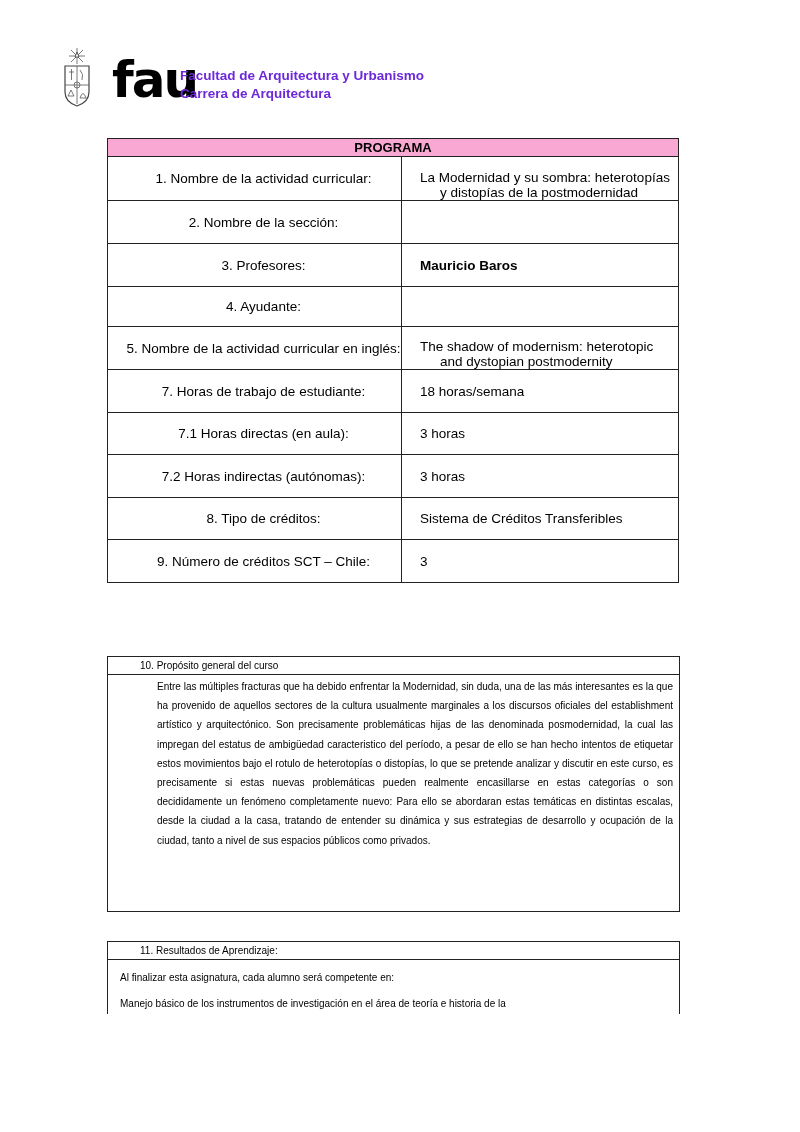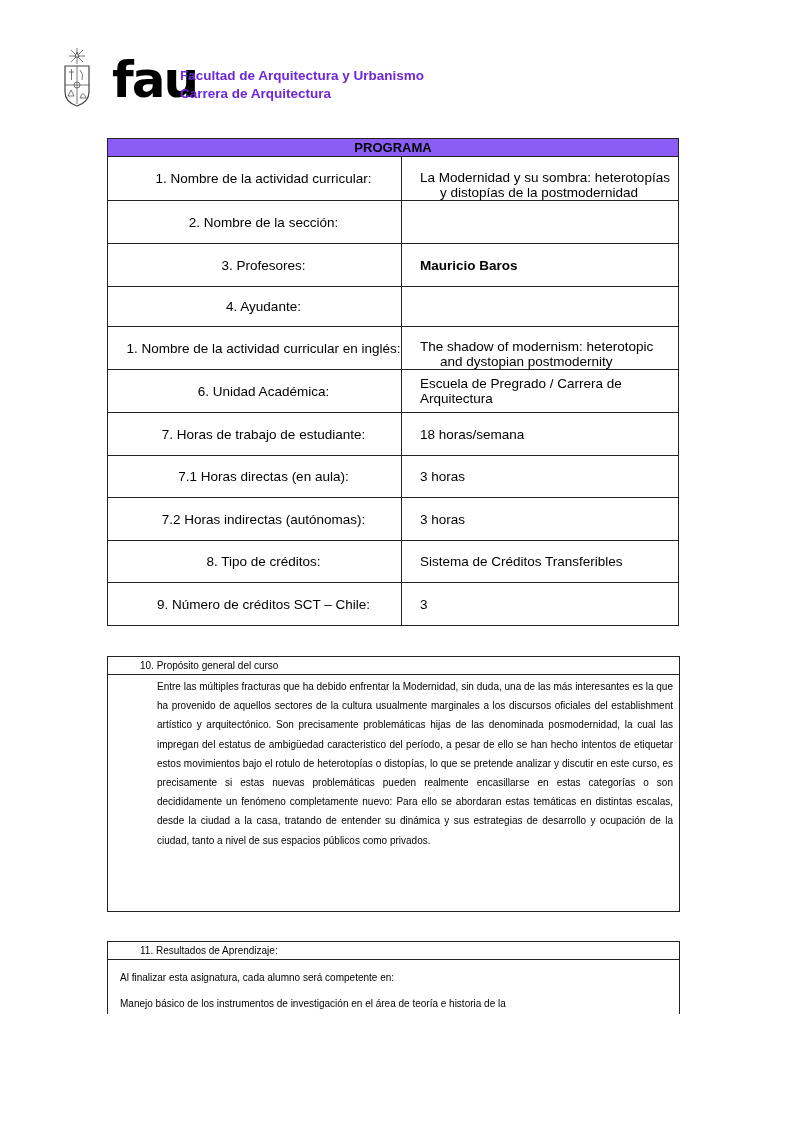--- a/index.html
+++ b/index.html
@@ -3,21 +3,21 @@
 <meta charset="utf-8">
 <style>
   html, body { margin:0; padding:0; background:#fff; }
   body { width:800px; height:1132px; position:relative; font-family:"Liberation Sans", sans-serif; color:#000; overflow:hidden; }
   .logo { position:absolute; left:62px; top:46px; display:flex; align-items:center; }
   .crest { width:30px; height:62px; position:relative; }
   .fau { font-family:"DejaVu Sans", sans-serif; font-weight:bold; font-size:50px; letter-spacing:-2px; line-height:50px; margin-left:20px; margin-top:6px; }
   .header-text { position:absolute; left:180px; top:67px; font-size:13.5px; font-weight:bold; line-height:18px; color:#6d28d9; }
   table.prog { position:absolute; left:107px; top:138px; width:572px; border-collapse:collapse; font-size:13.5px; }
   table.prog td, table.prog th { border:1.5px solid #222; padding:0; vertical-align:middle; }
-  table.prog th { background:#8b5cf6; height:17px; font-size:13px; font-weight:bold; }
+  table.prog th { background:#f9a8d4; height:17px; font-size:13px; font-weight:bold; }
   table.prog td.lbl { width:275px; padding-left:18px;text-align:center; }
   table.prog td.val { padding-left:18px; }
   .hang { padding-left:20px; text-indent:-20px; }
   .val .hang2 { padding-left:20px; text-indent:-20px;margin-top:12px; }
   .box { position:absolute; left:107px; width:571px; border:1.5px solid #222; font-size:10px; }
   .box .title { border-bottom:1.5px solid #222; padding-left:32px; height:17px; line-height:17px; }
   .box .body { padding:2px 6px 0 6px; text-align:justify; line-height:19.2px;margin-left:43px; }
 </style>
 </head>
 <body>
@@ -82,32 +82,24 @@
       <tr style="height: 40px;">
         <td class="lbl">
           <div class="hang">4.  Ayudante:</div>
         </td>
         <td class="val">
           <div></div>
         </td>
       </tr>
       <tr style="height: 43px;">
         <td class="lbl">
-          <div class="hang">1.  Nombre de la actividad curricular en inglés:</div>
+          <div class="hang">5.  Nombre de la actividad curricular en inglés:</div>
         </td>
         <td class="val">
           <div class="hang2">The shadow of modernism: heterotopic and dystopian postmodernity</div>
-        </td>
-      </tr>
-      <tr style="height: 43px;">
-        <td class="lbl">
-          <div class="hang">6.  Unidad Académica:</div>
-        </td>
-        <td class="val">
-          <div>Escuela de Pregrado / Carrera de Arquitectura</div>
         </td>
       </tr>
       <tr style="height: 43px;">
         <td class="lbl">
           <div class="hang">7.  Horas de trabajo de estudiante:</div>
         </td>
         <td class="val">
           <div>18 horas/semana</div>
         </td>
       </tr>

